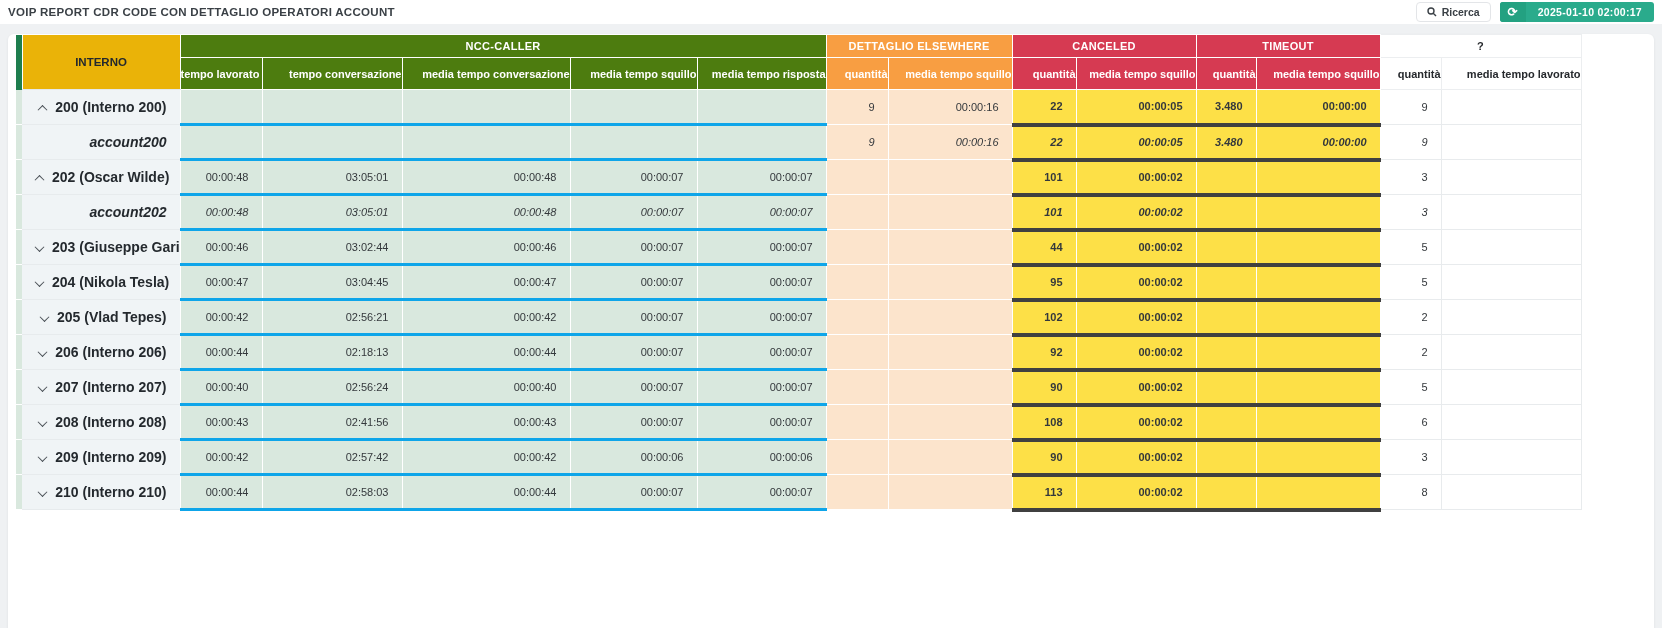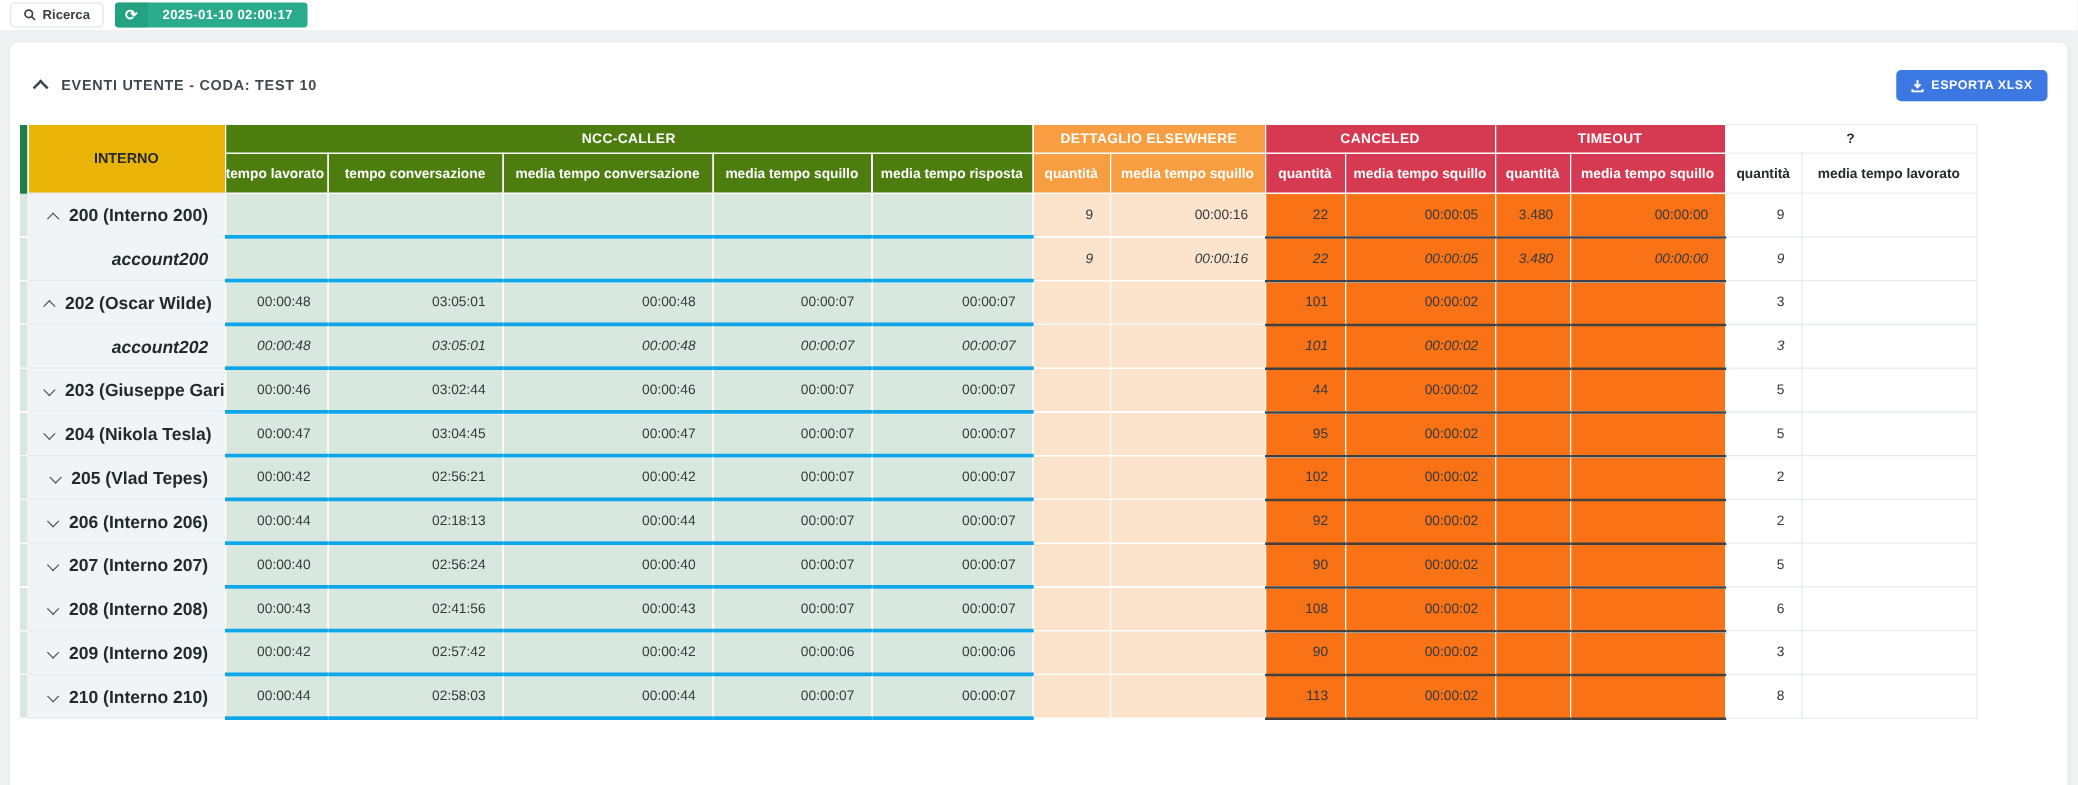--- a/index.html
+++ b/index.html
@@ -34,77 +34,65 @@
   .chev.up{transform:rotate(-135deg) translate(-1px,-1px);}
   .chev.down{transform:rotate(45deg) translate(-1px,-1px);}
   .chev.big{width:7px;height:7px;border-width:2px;border-color:#3d444b;}
   
   table.report{border-collapse:collapse;table-layout:fixed;width:1549px;}
   .report th,.report td{padding:0;box-sizing:border-box;overflow:hidden;
     white-space:nowrap;}
   
   .gh{font-size:11px;font-weight:bold;color:#fff;text-align:center;height:23px;
     border:1px solid #fff;letter-spacing:.3px;}
-  .sh{font-size:11px;font-weight:bold;color:#fff;text-align:center;height:32px;
+  .sh{font-size:11px;font-weight:bold;color:#fff;text-align:right;height:32px;
     border:1px solid #fff;}
   .hg{background:#4d7c0f;} .ho{background:#f89e42;} .hr{background:#d63a52;}
   .hw{background:#fff;color:#26292d;border:1px solid #eceef0;}
   .sh.clip{text-align:right;padding-right:6px;}
   th.interno{background:#eab308;color:#24292e;font-size:11.5px;font-weight:bold;
     text-align:center;border:1px solid #fff;border-bottom:1px solid #e4e9eb;}
   th.sliver-h{background:#1e7e4e;border:0;}
   
   .report tbody td{height:35px;font-size:11px;color:#34383c;text-align:right;
     padding-right:13px;}
   td.cg{background:#d9e8de;border-right:1px solid #fff;border-bottom:3px solid #0ea5e9;}
   td.co{background:#fce4cc;border-right:1px solid #fff;border-bottom:1px solid #fff;}
-  td.cr{background:#f97316;border-right:1px solid #fff;border-bottom:2px solid #404040;}
+  td.cr{background:#fde047;border-right:1px solid #fff;border-bottom:4px solid #404040;font-weight:bold;}
   td.cw{background:#fff;border-right:1px solid #e8ebed;border-bottom:1px solid #e8ebed;}
   td.sliver-b{background:#d9e8de;border-bottom:1px solid #fff;padding:0;}
   td.rowlabel{background:#f0f4f6;text-align:left;padding:0 8px 0 14px;
     border-bottom:1px solid #e7ebed;border-right:1px solid #fff;}
   td.rowlabel .lab{font-weight:bold;color:#24292e;font-size:14px;margin-left:9px;}
   tr.acct td{font-style:italic;}
   tr.acct td.rowlabel .lab{margin-left:0;}
   
   .svgic{display:inline-block;vertical-align:middle;}
 </style>
 </head>
 <body>
 
 <div class="topbar">
+  <div class="page-title">VOIP REPORT CDR CODE CON DETTAGLIO OPERATORI ACCOUNT</div>
   <div class="topbar-right">
     <button class="btn-ricerca">
       <svg class="svgic" width="10" height="10" viewBox="0 0 10 10">
         <circle cx="4" cy="4" r="3" fill="none" stroke="#3a4046" stroke-width="1.4"></circle>
         <line x1="6.2" y1="6.2" x2="9" y2="9" stroke="#3a4046" stroke-width="1.4"></line>
       </svg>
       <span>Ricerca</span>
     </button>
     <div class="badge-time">
       <span class="seg-icon">⟳</span>
       <span class="seg-text">2025-01-10 02:00:17</span>
     </div>
   </div>
 </div>
 
 <div class="panel">
-  <div class="panel-head">
-    <div class="panel-head-left">
-      <span class="chev up big"></span>
-      <span class="panel-title">EVENTI UTENTE - CODA: TEST 10</span>
-    </div>
-    <button class="btn-export">
-      <svg class="svgic" width="10" height="10" viewBox="0 0 10 10">
-        <path d="M5 0 v5.4 M2.6 3.4 L5 5.9 L7.4 3.4" fill="none" stroke="#fff" stroke-width="1.5"></path>
-        <path d="M0.8 7.2 v2 h8.4 v-2" fill="none" stroke="#fff" stroke-width="1.5"></path>
-      </svg>
-      <span>ESPORTA XLSX</span>
-    </button>
-  </div>
 
   <table class="report">
     <colgroup id="cols">
         <col style="width: 6px;">
         <col style="width: 158px;">
         <col style="width: 82px;">
         <col style="width: 140px;">
         <col style="width: 168px;">
         <col style="width: 127px;">
         <col style="width: 129px;">

